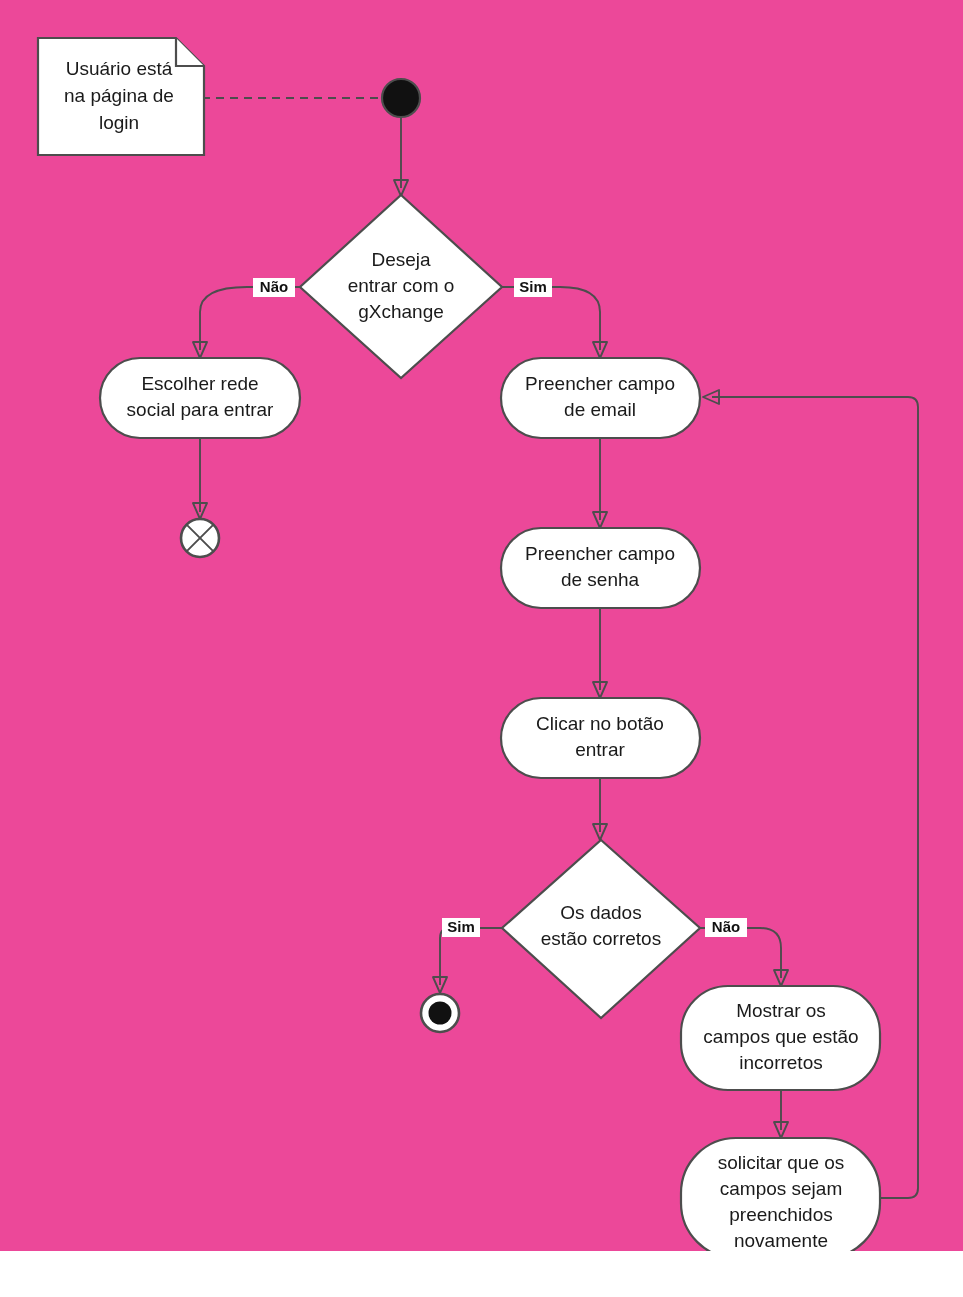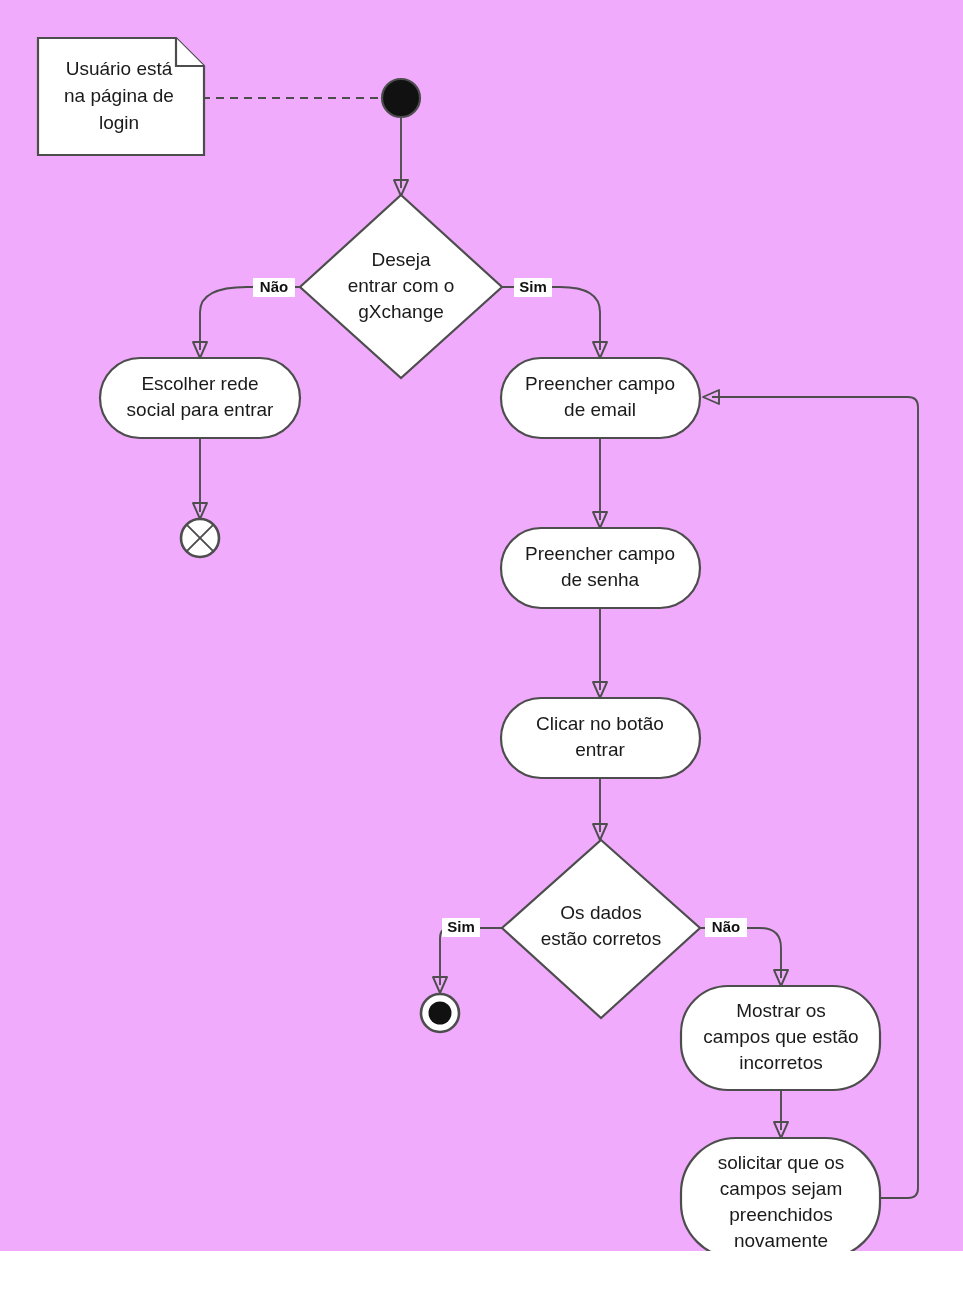--- a/index.html
+++ b/index.html
@@ -7,21 +7,21 @@
     padding: 0;
     background: #ffffff;
   }
   body {
     font-family: "Liberation Sans", sans-serif;
   }
   #canvas {
     position: relative;
     width: 963px;
     height: 1251px;
-    background: #f0abfc;
+    background: #ec4899;
     overflow: hidden;
   }
   #diagram-svg {
     position: absolute;
     top: 0;
     left: 0;
     width: 963px;
     height: 1297px;
   }
   .node-shape {

